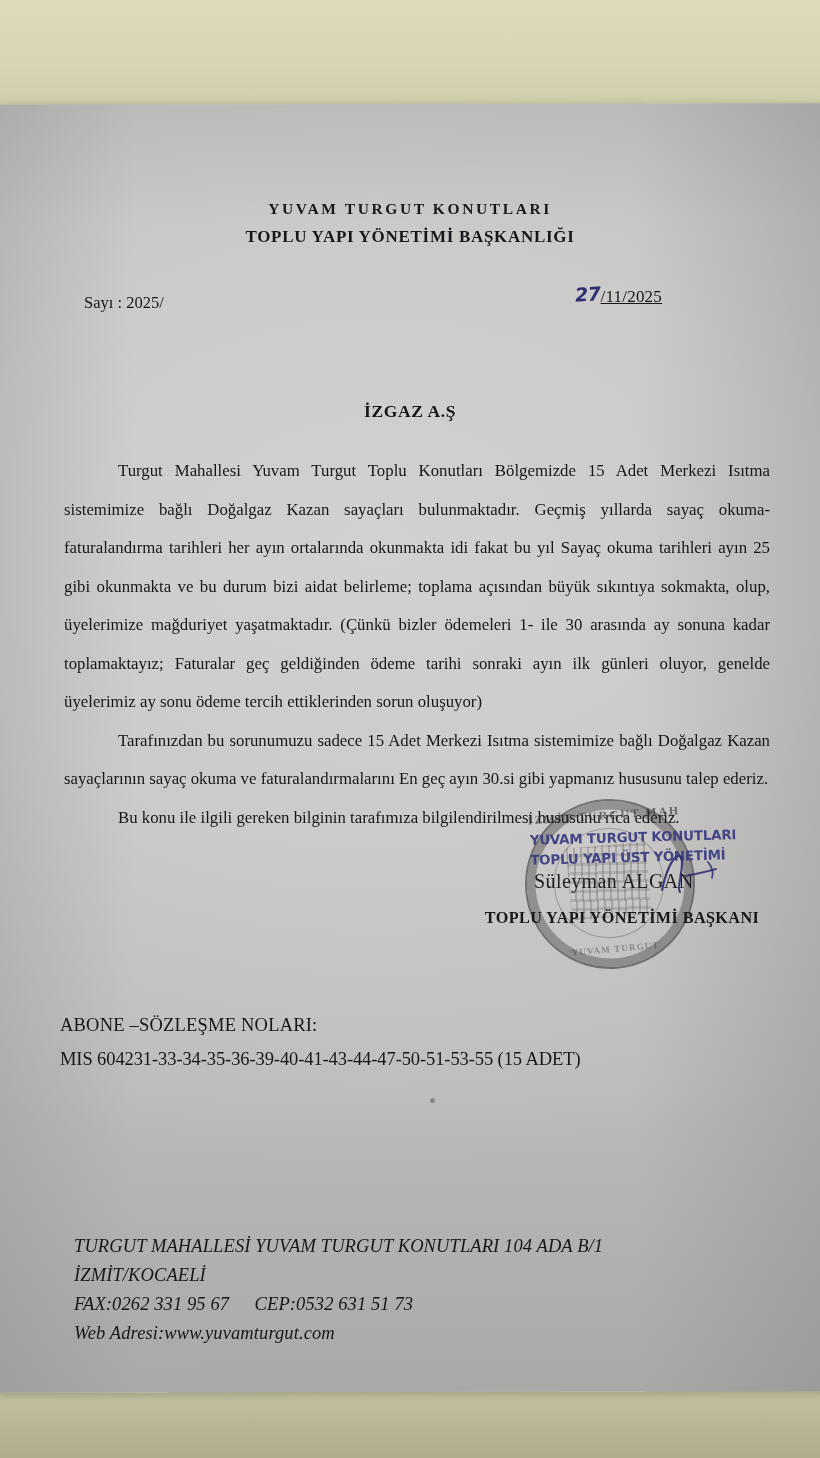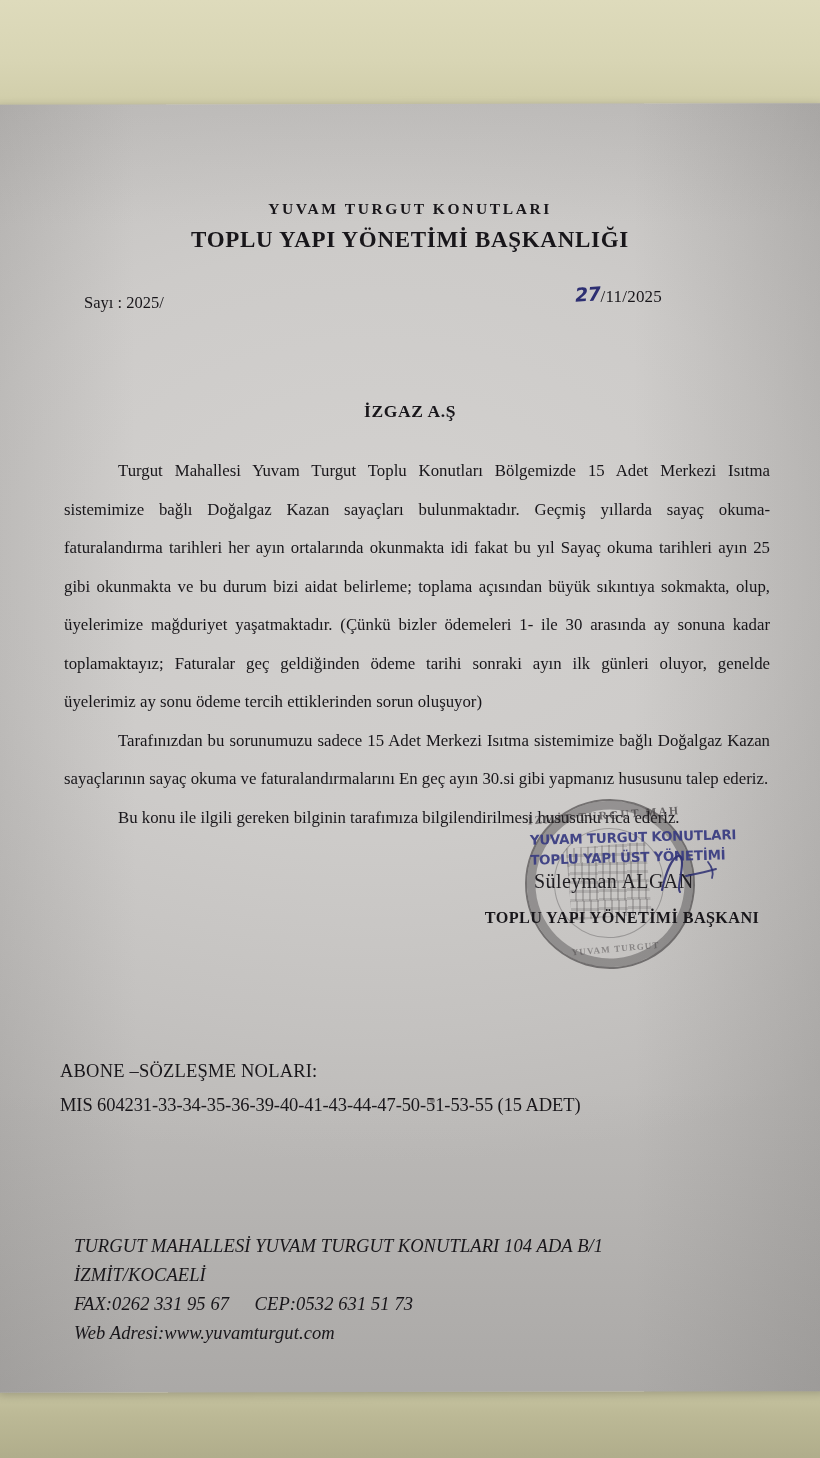--- a/index.html
+++ b/index.html
@@ -82,21 +82,21 @@
     width: 820px;
     text-align: center;
     font-weight: bold;
   }
   .lh-line1 {
     font-size: 15.5px;
     letter-spacing: 2.6px;
     margin-bottom: 9px;
   }
   .lh-line2 {
-    font-size: 23px;
+    font-size: 17px;
     letter-spacing: 0.7px;
   }
 
   
   .ref-block {
     position: absolute;
     left: 84px;
     top: 184px;
     font-size: 16.5px;
     line-height: 29px;
@@ -113,21 +113,21 @@
   .date-hand {
     font-family: "DejaVu Sans", sans-serif;
     color: #2d2f72;
     font-size: 19px;
     font-style: italic;
     font-weight: bold;
     letter-spacing: -0.5px;
     display: inline-block;
     transform: rotate(-4deg) translateY(-1px);
   }
-  .date-print { letter-spacing: 0.2px; }
+  .date-print { letter-spacing: 0.2px; text-decoration: underline; }
 
   
   .recipient {
     position: absolute;
     left: 0;
     top: 297px;
     width: 820px;
     text-align: center;
     font-size: 17.5px;
     font-weight: bold;
@@ -263,21 +263,21 @@
     line-height: 25px;
     letter-spacing: 0.4px;
     white-space: nowrap;
   }
   .sig-title .t2 { margin-left: -6px; }
 
   
   .abone {
     position: absolute;
     left: 60px;
-    top: 950px;
+    top: 904px;
     font-size: 18.5px;
     line-height: 34px;
     letter-spacing: 0.2px;
   }
   .abone .nums { letter-spacing: -0.1px; }
 
   .ink-dot {
     position: absolute;
     left: 430px;
     top: 994px;

